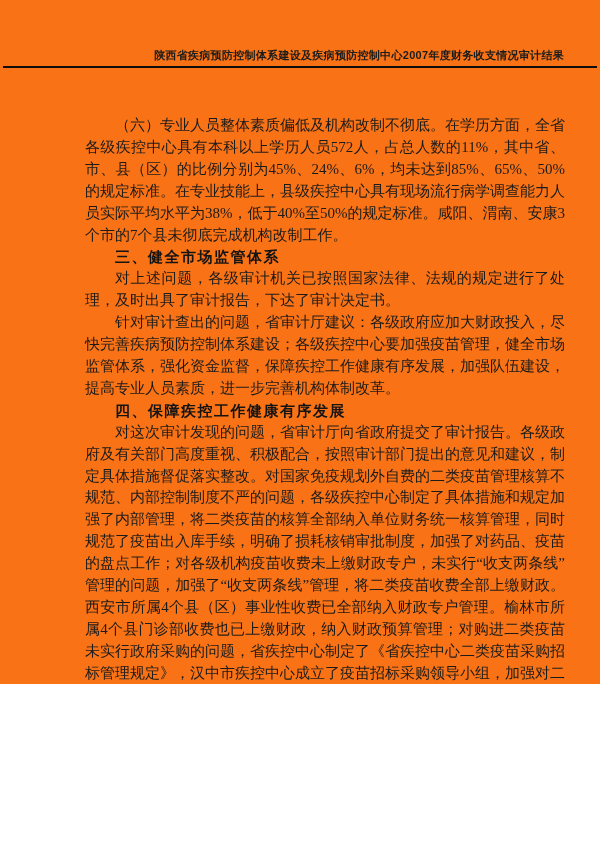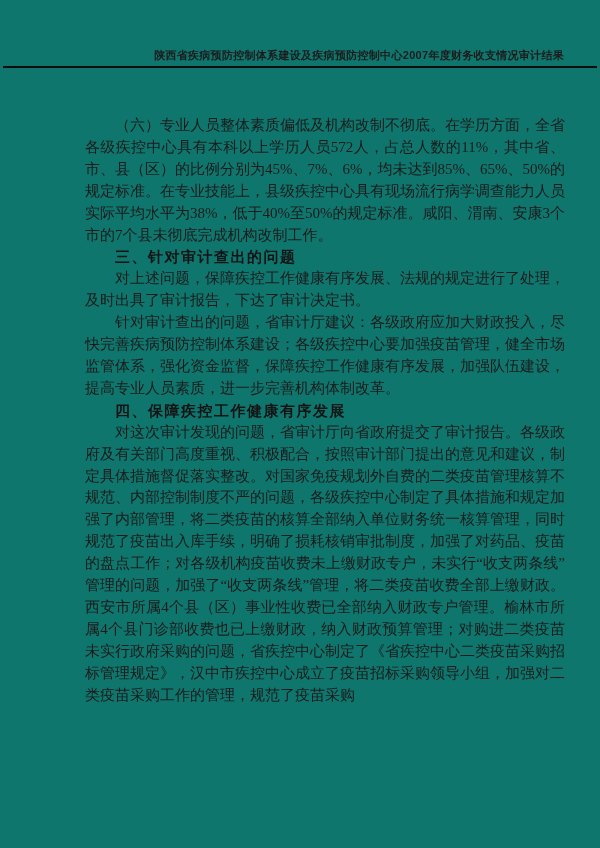--- a/index.html
+++ b/index.html
@@ -3,22 +3,22 @@
 <meta charset="utf-8">
 <style>
   html, body { margin: 0; padding: 0; }
   body {
     width: 600px; height: 848px;
     background: #ffffff;
     font-family: "Liberation Serif", serif;
   }
   .page {
     position: relative;
-    width: 600px; height: 848px;
-    background: #0f766e;
+    width: 600px; height: 684px;
+    background: #f97316;
     color: #1a1a1a;
     overflow: hidden;
   }
   .running-header {
     position: absolute;
     top: 48px; right: 36px;
     font-family: "Liberation Sans", sans-serif;
     font-weight: bold;
     font-size: 11px;
     letter-spacing: 0.3px;
@@ -59,21 +59,21 @@
 </head>
 <body>
 
 <div class="page">
 
   <div class="running-header">陕西省疾病预防控制体系建设及疾病预防控制中心2007年度财务收支情况审计结果</div>
 
   <div class="header-rule"></div>
 
   <div class="content">
-    <p class="para">（六）专业人员整体素质偏低及机构改制不彻底。在学历方面，全省各级疾控中心具有本科以上学历人员572人，占总人数的11%，其中省、市、县（区）的比例分别为45%、7%、6%，均未达到85%、65%、50%的规定标准。在专业技能上，县级疾控中心具有现场流行病学调查能力人员实际平均水平为38%，低于40%至50%的规定标准。咸阳、渭南、安康3个市的7个县未彻底完成机构改制工作。</p>
-    <h3 class="heading">三、针对审计查出的问题</h3>
-    <p class="para">对上述问题，保障疾控工作健康有序发展、法规的规定进行了处理，及时出具了审计报告，下达了审计决定书。</p>
+    <p class="para">（六）专业人员整体素质偏低及机构改制不彻底。在学历方面，全省各级疾控中心具有本科以上学历人员572人，占总人数的11%，其中省、市、县（区）的比例分别为45%、24%、6%，均未达到85%、65%、50%的规定标准。在专业技能上，县级疾控中心具有现场流行病学调查能力人员实际平均水平为38%，低于40%至50%的规定标准。咸阳、渭南、安康3个市的7个县未彻底完成机构改制工作。</p>
+    <h3 class="heading">三、健全市场监管体系</h3>
+    <p class="para">对上述问题，各级审计机关已按照国家法律、法规的规定进行了处理，及时出具了审计报告，下达了审计决定书。</p>
     <p class="para">针对审计查出的问题，省审计厅建议：各级政府应加大财政投入，尽快完善疾病预防控制体系建设；各级疾控中心要加强疫苗管理，健全市场监管体系，强化资金监督，保障疾控工作健康有序发展，加强队伍建设，提高专业人员素质，进一步完善机构体制改革。</p>
     <h3 class="heading">四、保障疾控工作健康有序发展</h3>
     <p class="para">对这次审计发现的问题，省审计厅向省政府提交了审计报告。各级政府及有关部门高度重视、积极配合，按照审计部门提出的意见和建议，制定具体措施督促落实整改。对国家免疫规划外自费的二类疫苗管理核算不规范、内部控制制度不严的问题，各级疾控中心制定了具体措施和规定加强了内部管理，将二类疫苗的核算全部纳入单位财务统一核算管理，同时规范了疫苗出入库手续，明确了损耗核销审批制度，加强了对药品、疫苗的盘点工作；对各级机构疫苗收费未上缴财政专户，未实行“收支两条线”管理的问题，加强了“收支两条线”管理，将二类疫苗收费全部上缴财政。西安市所属4个县（区）事业性收费已全部纳入财政专户管理。榆林市所属4个县门诊部收费也已上缴财政，纳入财政预算管理；对购进二类疫苗未实行政府采购的问题，省疾控中心制定了《省疾控中心二类疫苗采购招标管理规定》，汉中市疾控中心成立了疫苗招标采购领导小组，加强对二类疫苗采购工作的管理，规范了疫苗采购</p>
   </div>
 
 </div>
 
 </body></html>

